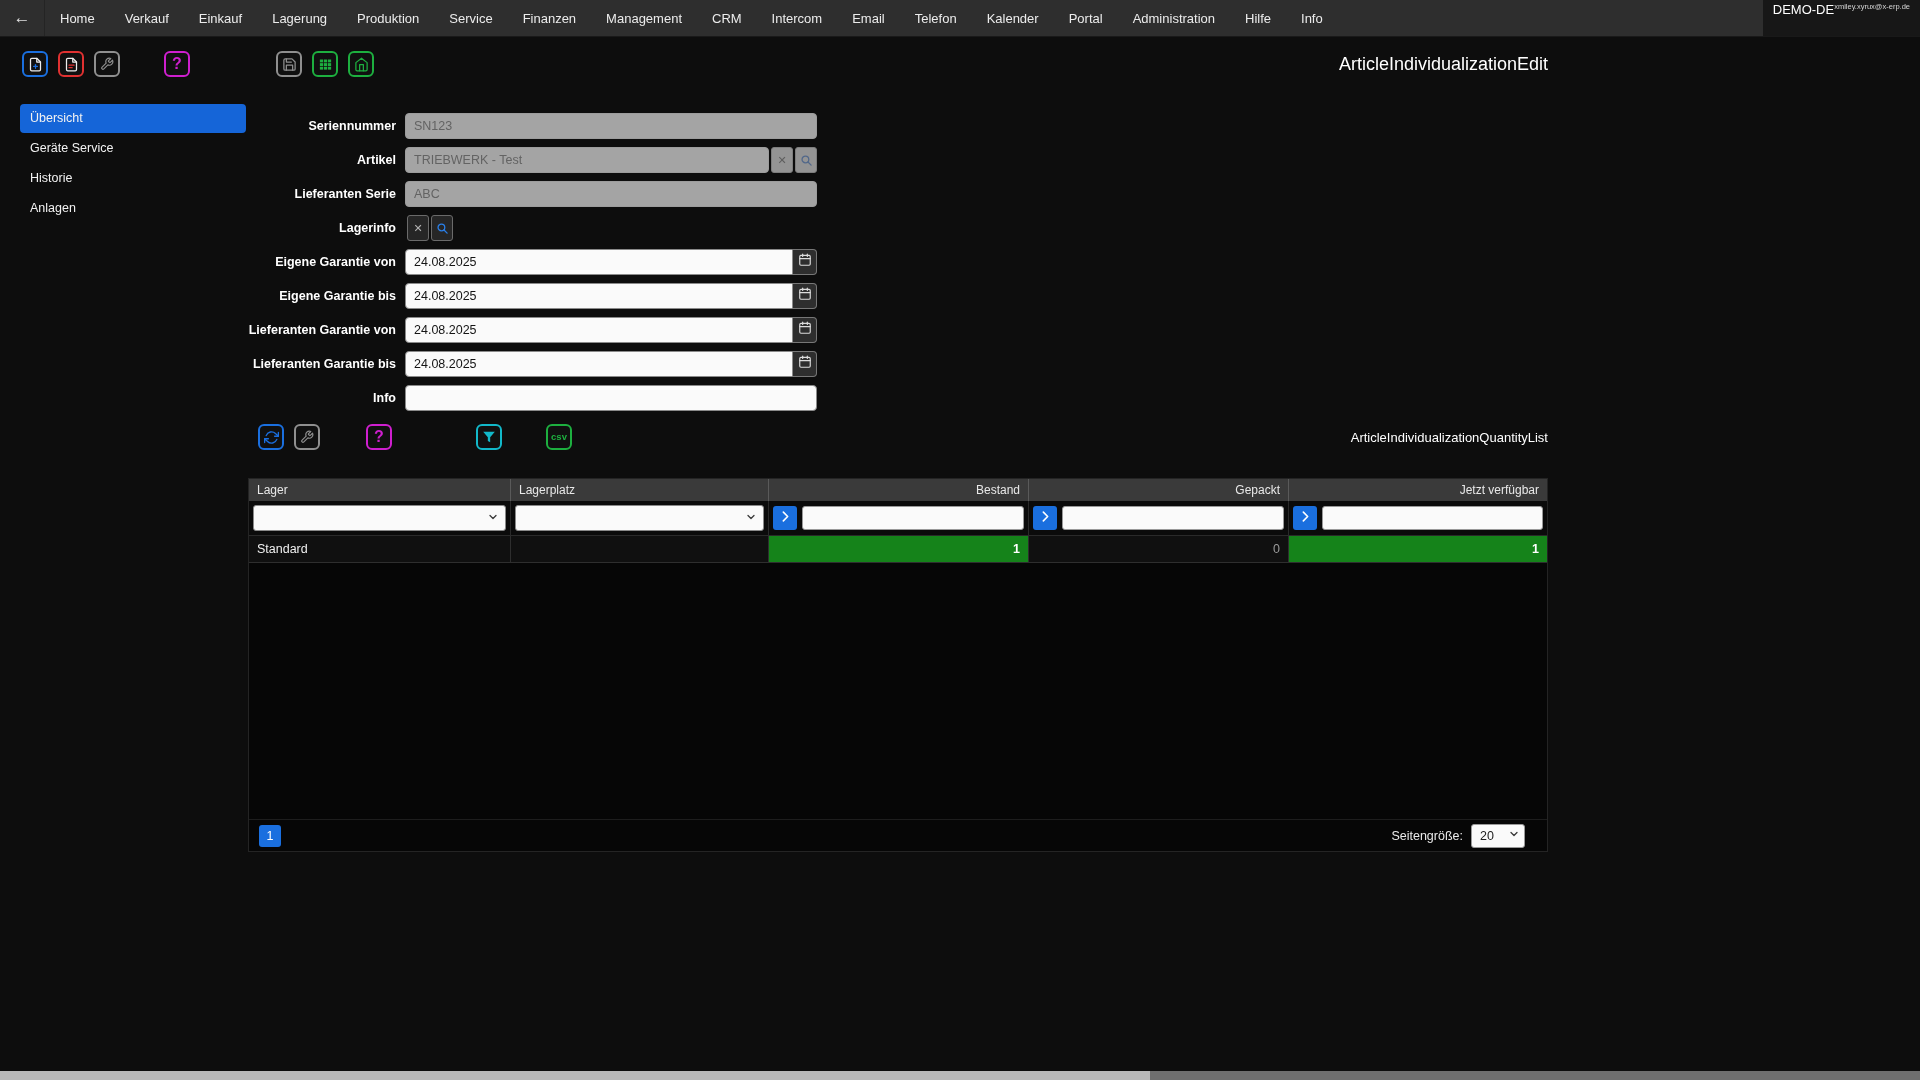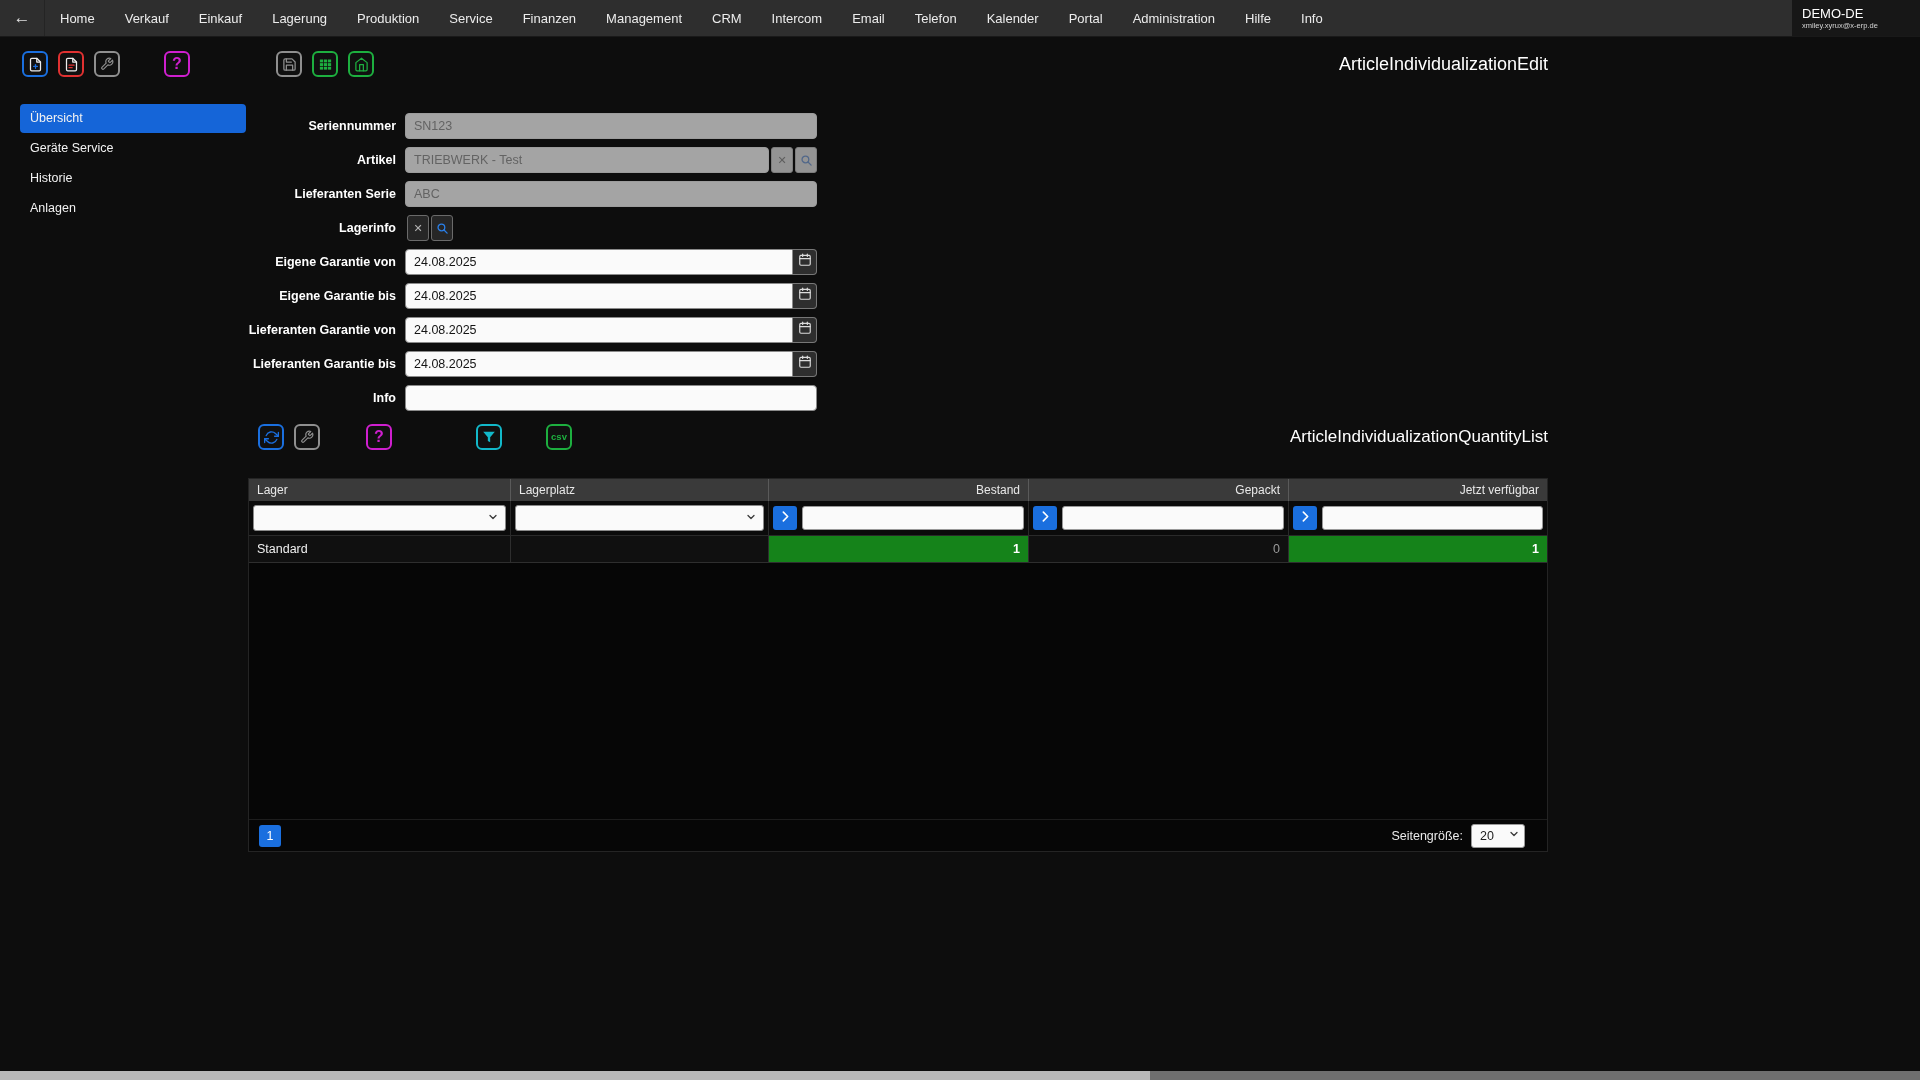--- a/index.html
+++ b/index.html
@@ -8,21 +8,21 @@
     background:#0d0d0d;color:#eee;
     font-family:"Liberation Sans",sans-serif;
   }
   
   .topbar{position:absolute;top:0;left:0;width:1920px;height:36px;background:#2e2e2e;
           display:flex;align-items:stretch;border-bottom:1px solid #191919;}
   .back-btn{width:44px;display:flex;align-items:center;justify-content:center;
             color:#e0e0e0;font-size:17px;border-right:1px solid #242424;cursor:pointer;}
   .nav-item{display:flex;align-items:center;padding:0 15px;font-size:13px;color:#ececec;cursor:pointer;white-space:nowrap;}
   .topbar-spacer{flex:1;}
-  .account{background:#171717;min-width:108px;padding:2px 10px;display:flex;flex-direction:column;justify-content:center;cursor:pointer;}
+  .account{background:#171717;min-width:108px;padding:2px 10px;display:flex;flex-direction:row;justify-content:center;cursor:pointer;}
   .account-name{font-size:13px;color:#fff;line-height:15px;}
   .account-email{font-size:7.5px;color:#d5d5d5;line-height:9px;}
   
   .toolbar-main{position:absolute;top:37px;left:0;width:1920px;height:54px;display:flex;align-items:center;}
   .icon-btn{width:26px;height:26px;border:2px solid;border-radius:6px;background:#101010;
             display:flex;align-items:center;justify-content:center;box-sizing:border-box;cursor:pointer;flex:none;}
   .c-blue{border-color:#1a6fdf;color:#1a6fdf}
   .c-red{border-color:#e03131;color:#e03131}
   .c-gray{border-color:#8f8f8f;color:#8f8f8f}
   .c-magenta{border-color:#cf1fcf;color:#cf1fcf}
@@ -52,21 +52,21 @@
   .sq-btn{width:22px;height:26px;box-sizing:border-box;border:1px solid #6a6a6a;border-radius:3px;background:#262626;
           display:flex;align-items:center;justify-content:center;margin-left:2px;color:#b5b5b5;font-size:11px;cursor:pointer;flex:none;}
   .sq-btn.search{color:#2a7fe8;}
   .sq-btn.dis{background:#949494;border-color:#7e7e7e;color:#5e5e5e;cursor:default;}
   .sq-btn.search.dis{color:#52688a;}
   .sq-btn svg{display:block}
   .cal-btn{width:24px;height:26px;box-sizing:border-box;border:1px solid #777;border-left:none;
            border-radius:0 4px 4px 0;background:#2e2e2e;display:flex;align-items:center;justify-content:center;cursor:pointer;flex:none;}
   
   .toolbar-list{position:absolute;left:248px;top:422px;width:1300px;height:30px;display:flex;align-items:center;}
-  .list-title{position:absolute;right:0;top:50%;transform:translateY(-50%);font-size:17px;color:#fff;}
+  .list-title{position:absolute;right:0;top:50%;transform:translateY(-50%);font-size:13px;color:#fff;}
   
   .list-panel{position:absolute;left:248px;top:478px;width:1300px;height:374px;background:#060606;border:1px solid #242424;box-sizing:border-box;}
   .tbl-header{display:flex;height:22px;background:#3a3a3a;}
   .th{box-sizing:border-box;border-right:1px solid #5a5a5a;font-size:12px;color:#e8e8e8;
       display:flex;align-items:center;padding:0 8px;cursor:pointer;}
   .th:last-child{border-right:none;}
   .th.num{justify-content:flex-end;}
   .w1{width:262px}.w2{width:258px}.w3{width:260px}.w4{width:260px}.w5{width:258px}
   .tbl-filter{display:flex;height:34px;background:#0b0b0b;border-bottom:1px solid #2a2a2a;}
   .fc{box-sizing:border-box;border-right:1px solid #2a2a2a;padding:4px;display:flex;align-items:center;}

